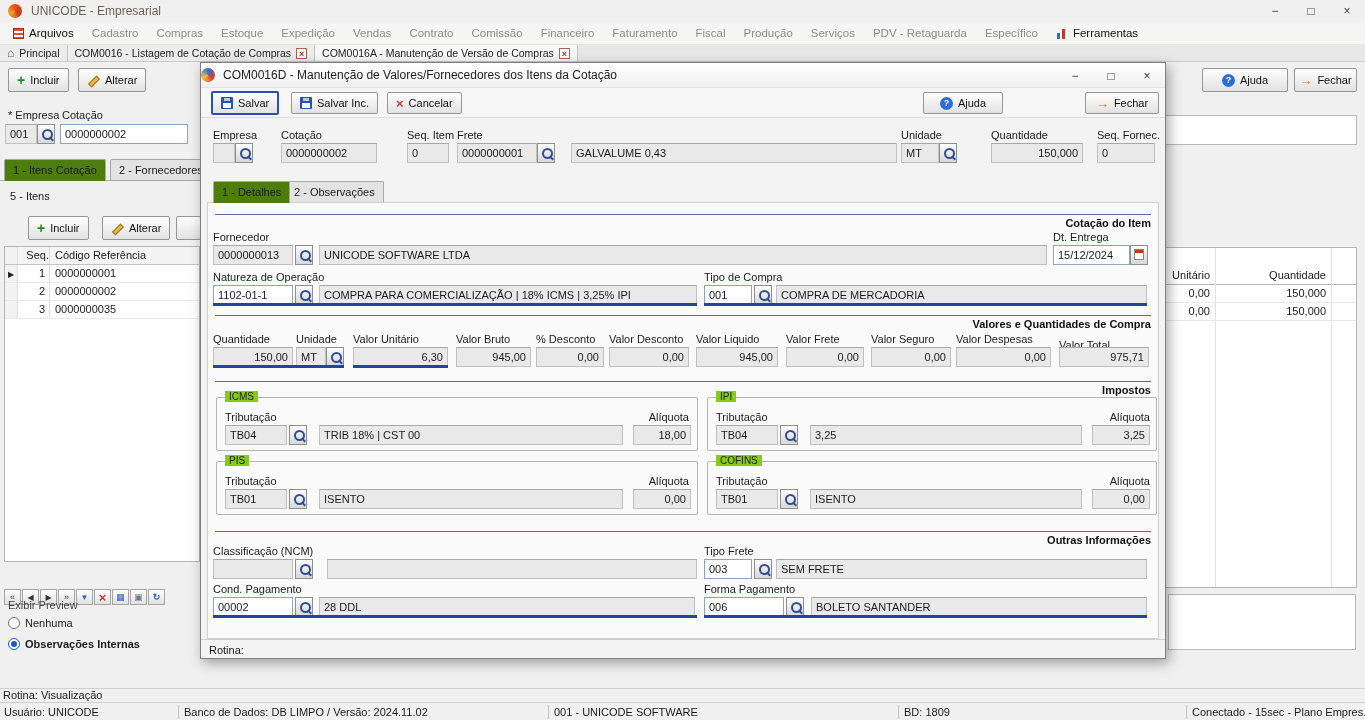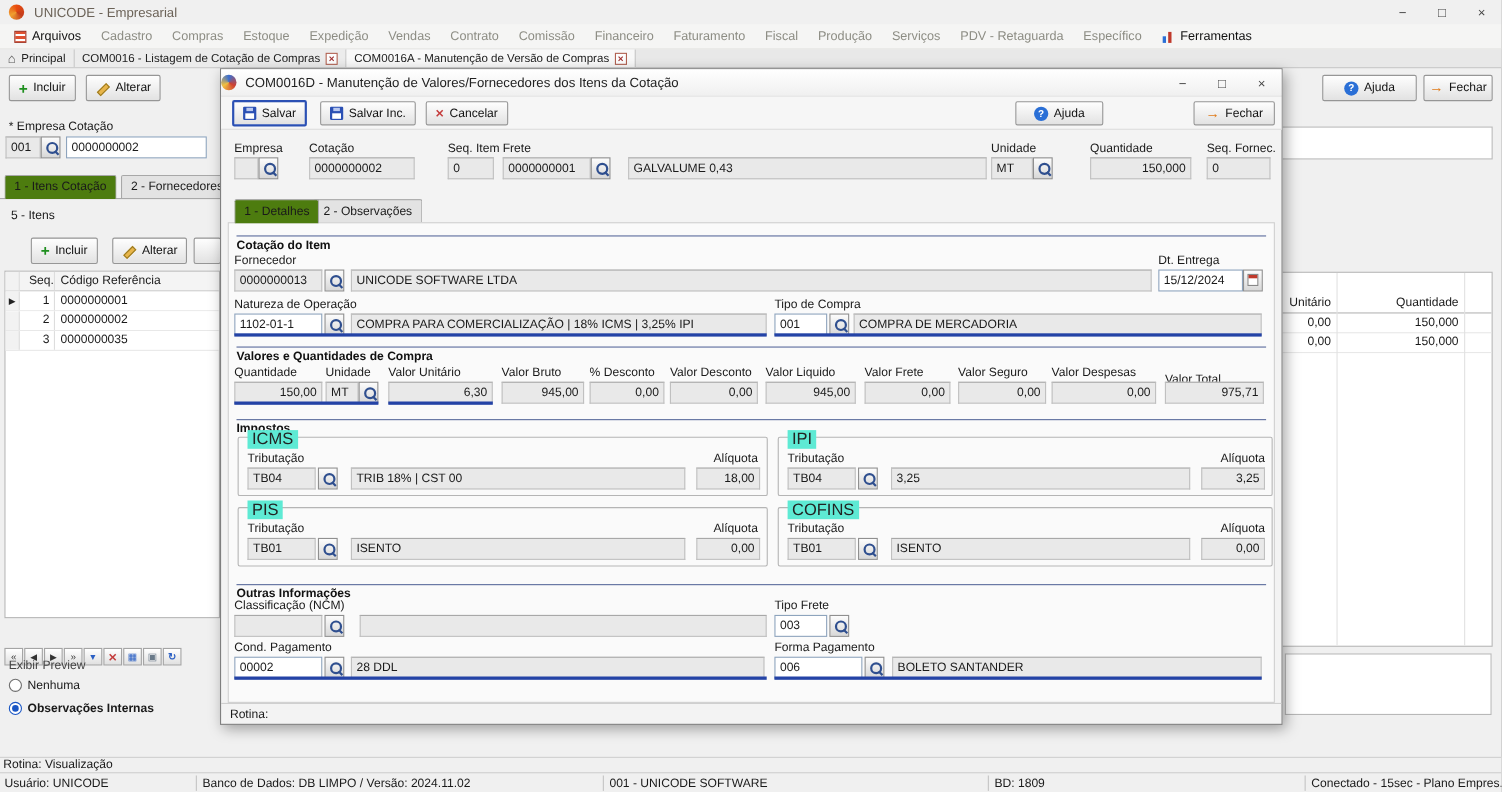--- a/index.html
+++ b/index.html
@@ -9,23 +9,23 @@
 .lb{position:absolute;font-size:11px;color:#1a1a1a;white-space:nowrap}
 .fld{position:absolute;height:20px;background:#e9e9e9;border:1px solid #c0c0c0;border-top-color:#a8a8a8;font-size:11px;line-height:18px;padding:0 4px;color:#1a1a1a;white-space:nowrap;overflow:hidden}
 .fld.w{background:#fff;border:1px solid #8ea4bd}
 .fld.num{text-align:right}
 .ubar{position:absolute;height:3px;background:#2443a6}
 .btn{position:absolute;height:24px;display:flex;align-items:center;justify-content:center;gap:5px;background:linear-gradient(#fefefe,#e2e2e2);border:1px solid #969696;border-radius:2px;font-size:11px;color:#111;padding:0 8px;cursor:pointer;white-space:nowrap}
 .btn.sm{height:22px}
 .btn.focus{border:2px solid #2b50b4}
 .tab{position:absolute;height:22px;line-height:20px;text-align:center;font-size:11px;border:1px solid #a8a8a8;border-bottom:none;background:#e3e3e3;border-radius:2px 2px 0 0;cursor:pointer;padding:0 8px;white-space:nowrap}
 .tab.active{background:#4d7c0f;z-index:2}
-.sec{position:absolute;text-align:left;font-weight:bold;font-size:11px;color:#111;border-top:1px solid #5a6b9c;padding-top:2px}
+.sec{position:absolute;text-align:right;font-weight:bold;font-size:11px;color:#111;border-top:1px solid #5a6b9c;padding-top:2px}
 .gbox{position:absolute;border:1px solid #b5b5b5;border-radius:2px}
-.gbox .legend{position:absolute;top:-7px;left:8px;background:#5eead4;padding:0 4px;font-size:15px;color:#222}
+.gbox .legend{position:absolute;top:-7px;left:8px;background:#84cc16;padding:0 4px;font-size:10px;color:#222}
 .lk{position:absolute;width:18px;height:20px;border:1px solid #8f8f8f;background:linear-gradient(#fcfcfc,#d8d8d8);cursor:pointer}
 .lk::before{content:"";position:absolute;left:4px;top:4px;width:7px;height:7px;border:2px solid #2f4f8f;border-radius:50%}
 .lk::after{content:"";position:absolute;left:11px;top:13px;width:5px;height:2px;background:#2f4f8f;transform:rotate(45deg)}
 .calbtn{position:absolute;width:18px;height:20px;border:1px solid #8f8f8f;background:linear-gradient(#fcfcfc,#d8d8d8);cursor:pointer}
 .calbtn::before{content:"";position:absolute;left:3px;top:3px;right:3px;bottom:4px;background:#fff;border:1px solid #888}
 .calbtn::after{content:"";position:absolute;left:4px;top:4px;right:4px;height:3px;background:#c0392b}
 .wbtn{width:36px;height:100%;display:inline-flex;align-items:center;justify-content:center;color:#444;font-size:12px;cursor:pointer}
 .gi{display:inline-block;font-style:normal;line-height:1}
 .gi-min::before{content:"\2212"}
 .gi-max::before{content:"\25A1"}
@@ -432,20 +432,21 @@
     </div>
 
     <div class="sec" style="left:14px;top:468px;width:936px">Outras Informações</div>
     <span class="lb" style="left:12px;top:482px">Classificação (NCM)</span>
     <span class="lb" style="left:503px;top:482px">Tipo Frete</span>
     <div class="fld" style="left:12px;top:496px;width:80px"></div>
     <span class="lk" style="left:94px;top:496px"></span>
     <div class="fld" style="left:126px;top:496px;width:370px"></div>
     <div class="fld w" style="left:503px;top:496px;width:48px">003</div>
     <span class="lk" style="left:553px;top:496px"></span>
+    <div class="fld" style="left:575px;top:496px;width:371px">SEM FRETE</div>
 
     <span class="lb" style="left:12px;top:520px">Cond. Pagamento</span>
     <span class="lb" style="left:503px;top:520px">Forma Pagamento</span>
     <div class="fld w" style="left:12px;top:534px;width:80px">00002</div>
     <span class="lk" style="left:94px;top:534px"></span>
     <div class="fld" style="left:118px;top:534px;width:376px">28 DDL</div>
     <div class="fld w" style="left:503px;top:534px;width:80px">006</div>
     <span class="lk" style="left:585px;top:534px"></span>
     <div class="fld" style="left:610px;top:534px;width:336px">BOLETO SANTANDER</div>
     <div class="ubar" style="left:12px;top:552px;width:484px"></div>

